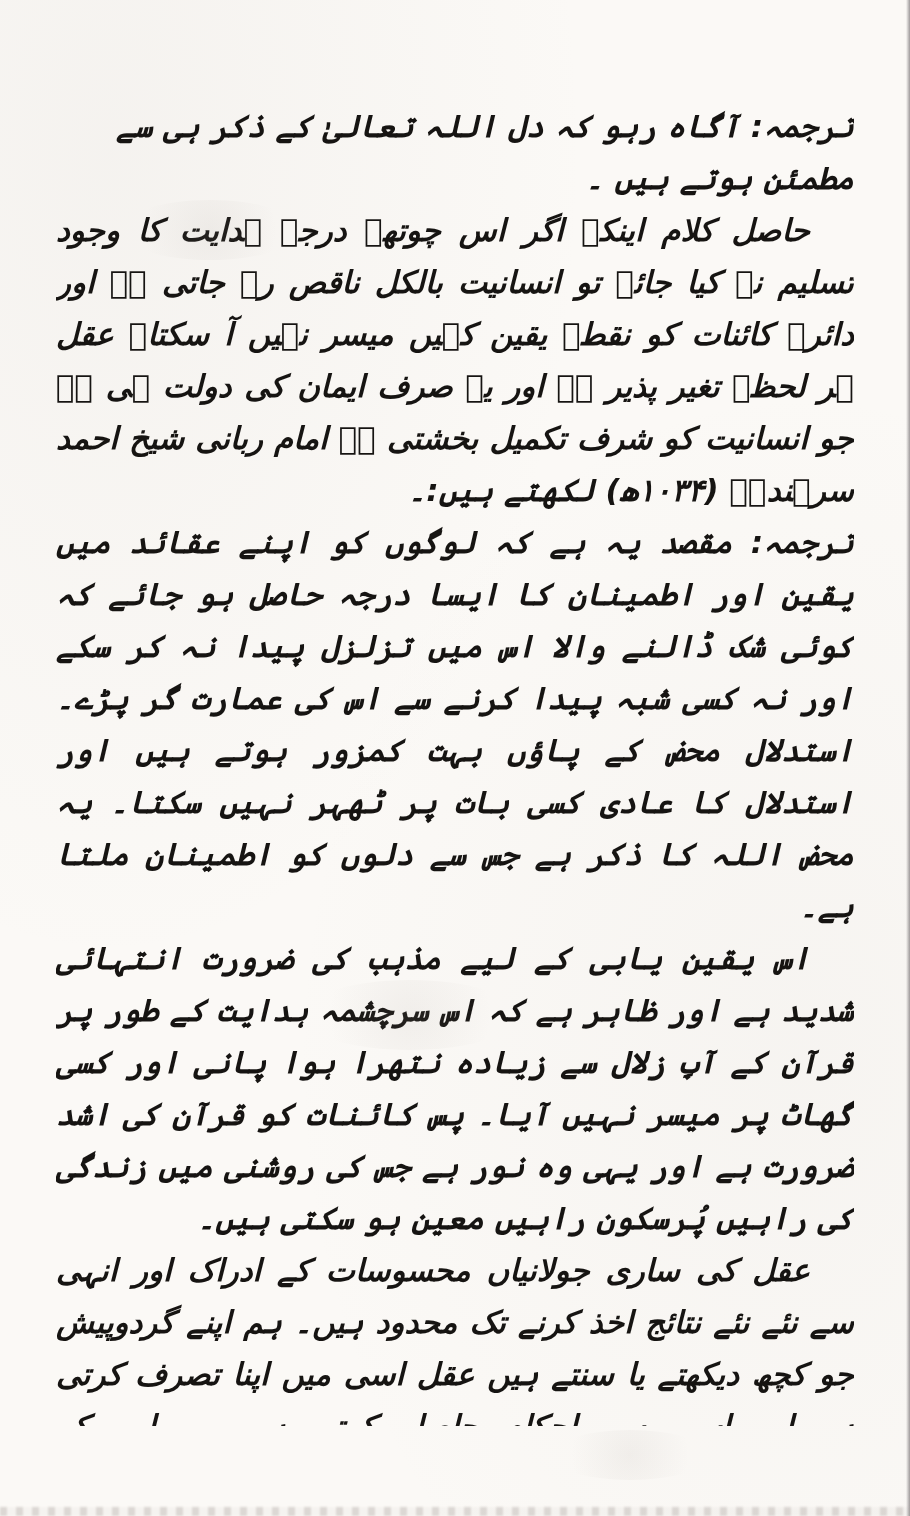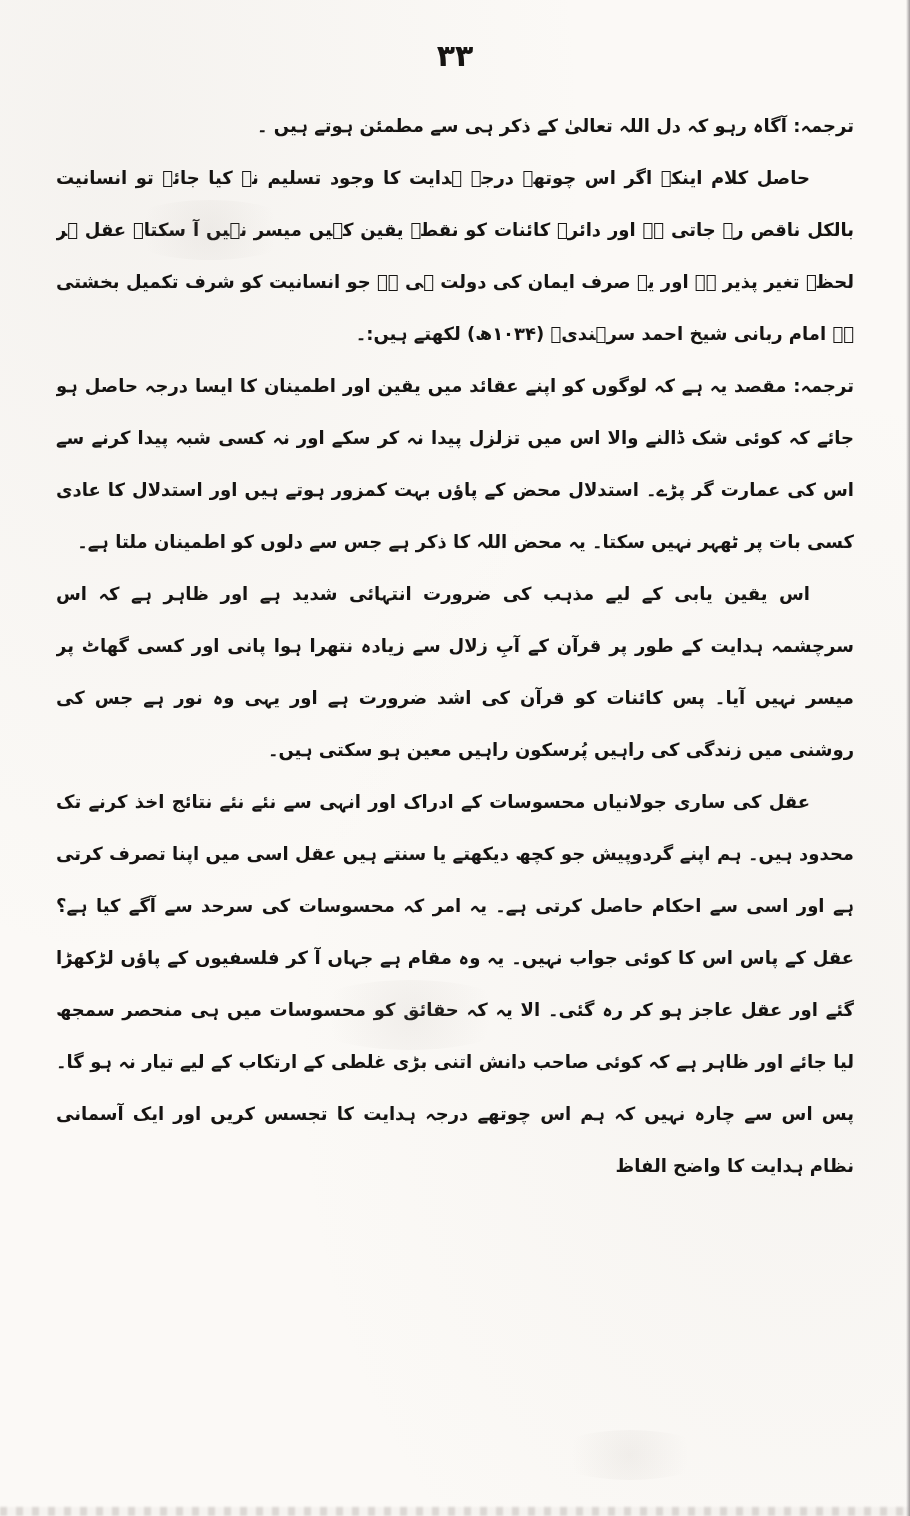--- a/index.html
+++ b/index.html
@@ -27,25 +27,26 @@
     font-size: 30px;
     font-weight: bold;
     letter-spacing: 2px;
   }
   .text-area {
     position: absolute;
     top: 100px;
     right: 56px;
     left: 56px;
     bottom: 90px;
-    font-size: 18px;
+    font-size: 31px;
     font-weight: bold;
     line-height: 52px;
     text-align: justify;
     overflow: hidden;
+    font-style: italic;
   }
   .text-area p { margin: 0; }
   .opening {
     margin: 0 160px 0 140px;
     text-align: right;
     text-align-last: right;
   }
   .para {
     text-indent: 44px;
   }
@@ -81,21 +82,20 @@
   }
   .smudge-1 { width: 180px; height: 60px; top: 200px; left: 120px; }
   .smudge-2 { width: 220px; height: 70px; top: 980px; left: 300px; }
   .smudge-3 { width: 160px; height: 50px; top: 1430px; right: 200px; }
 </style>
 </head>
 <body>
 
 <div class="page">
 
-  <div class="page-number">۳۳</div>
 
   <div class="text-area">
 
     <p class="opening">ترجمہ: آگاہ رہو کہ دل اللہ تعالیٰ کے ذکر ہی سے مطمئن ہوتے ہیں ۔</p>
 
     <p class="para">حاصل کلام اینکہ اگر اس چوتھے درجہ ہدایت کا وجود تسلیم نہ کیا جائے تو انسانیت بالکل ناقص رہ جاتی ہے اور دائرہ کائنات کو نقطہ یقین کہیں میسر نہیں آ سکتا۔ عقل ہر لحظہ تغیر پذیر ہے اور یہ صرف ایمان کی دولت ہی ہے جو انسانیت کو شرف تکمیل بخشتی ہے امام ربانی شیخ احمد سرہندیؒ (۱۰۳۴ھ) لکھتے ہیں:۔</p>
 
 
     <p class="quote-trans">ترجمہ: مقصد یہ ہے کہ لوگوں کو اپنے عقائد میں یقین اور اطمینان کا ایسا درجہ حاصل ہو جائے کہ کوئی شک ڈالنے والا اس میں تزلزل پیدا نہ کر سکے اور نہ کسی شبہ پیدا کرنے سے اس کی عمارت گر پڑے۔ استدلال محض کے پاؤں بہت کمزور ہوتے ہیں اور استدلال کا عادی کسی بات پر ٹھہر نہیں سکتا۔ یہ محض اللہ کا ذکر ہے جس سے دلوں کو اطمینان ملتا ہے۔</p>
 

